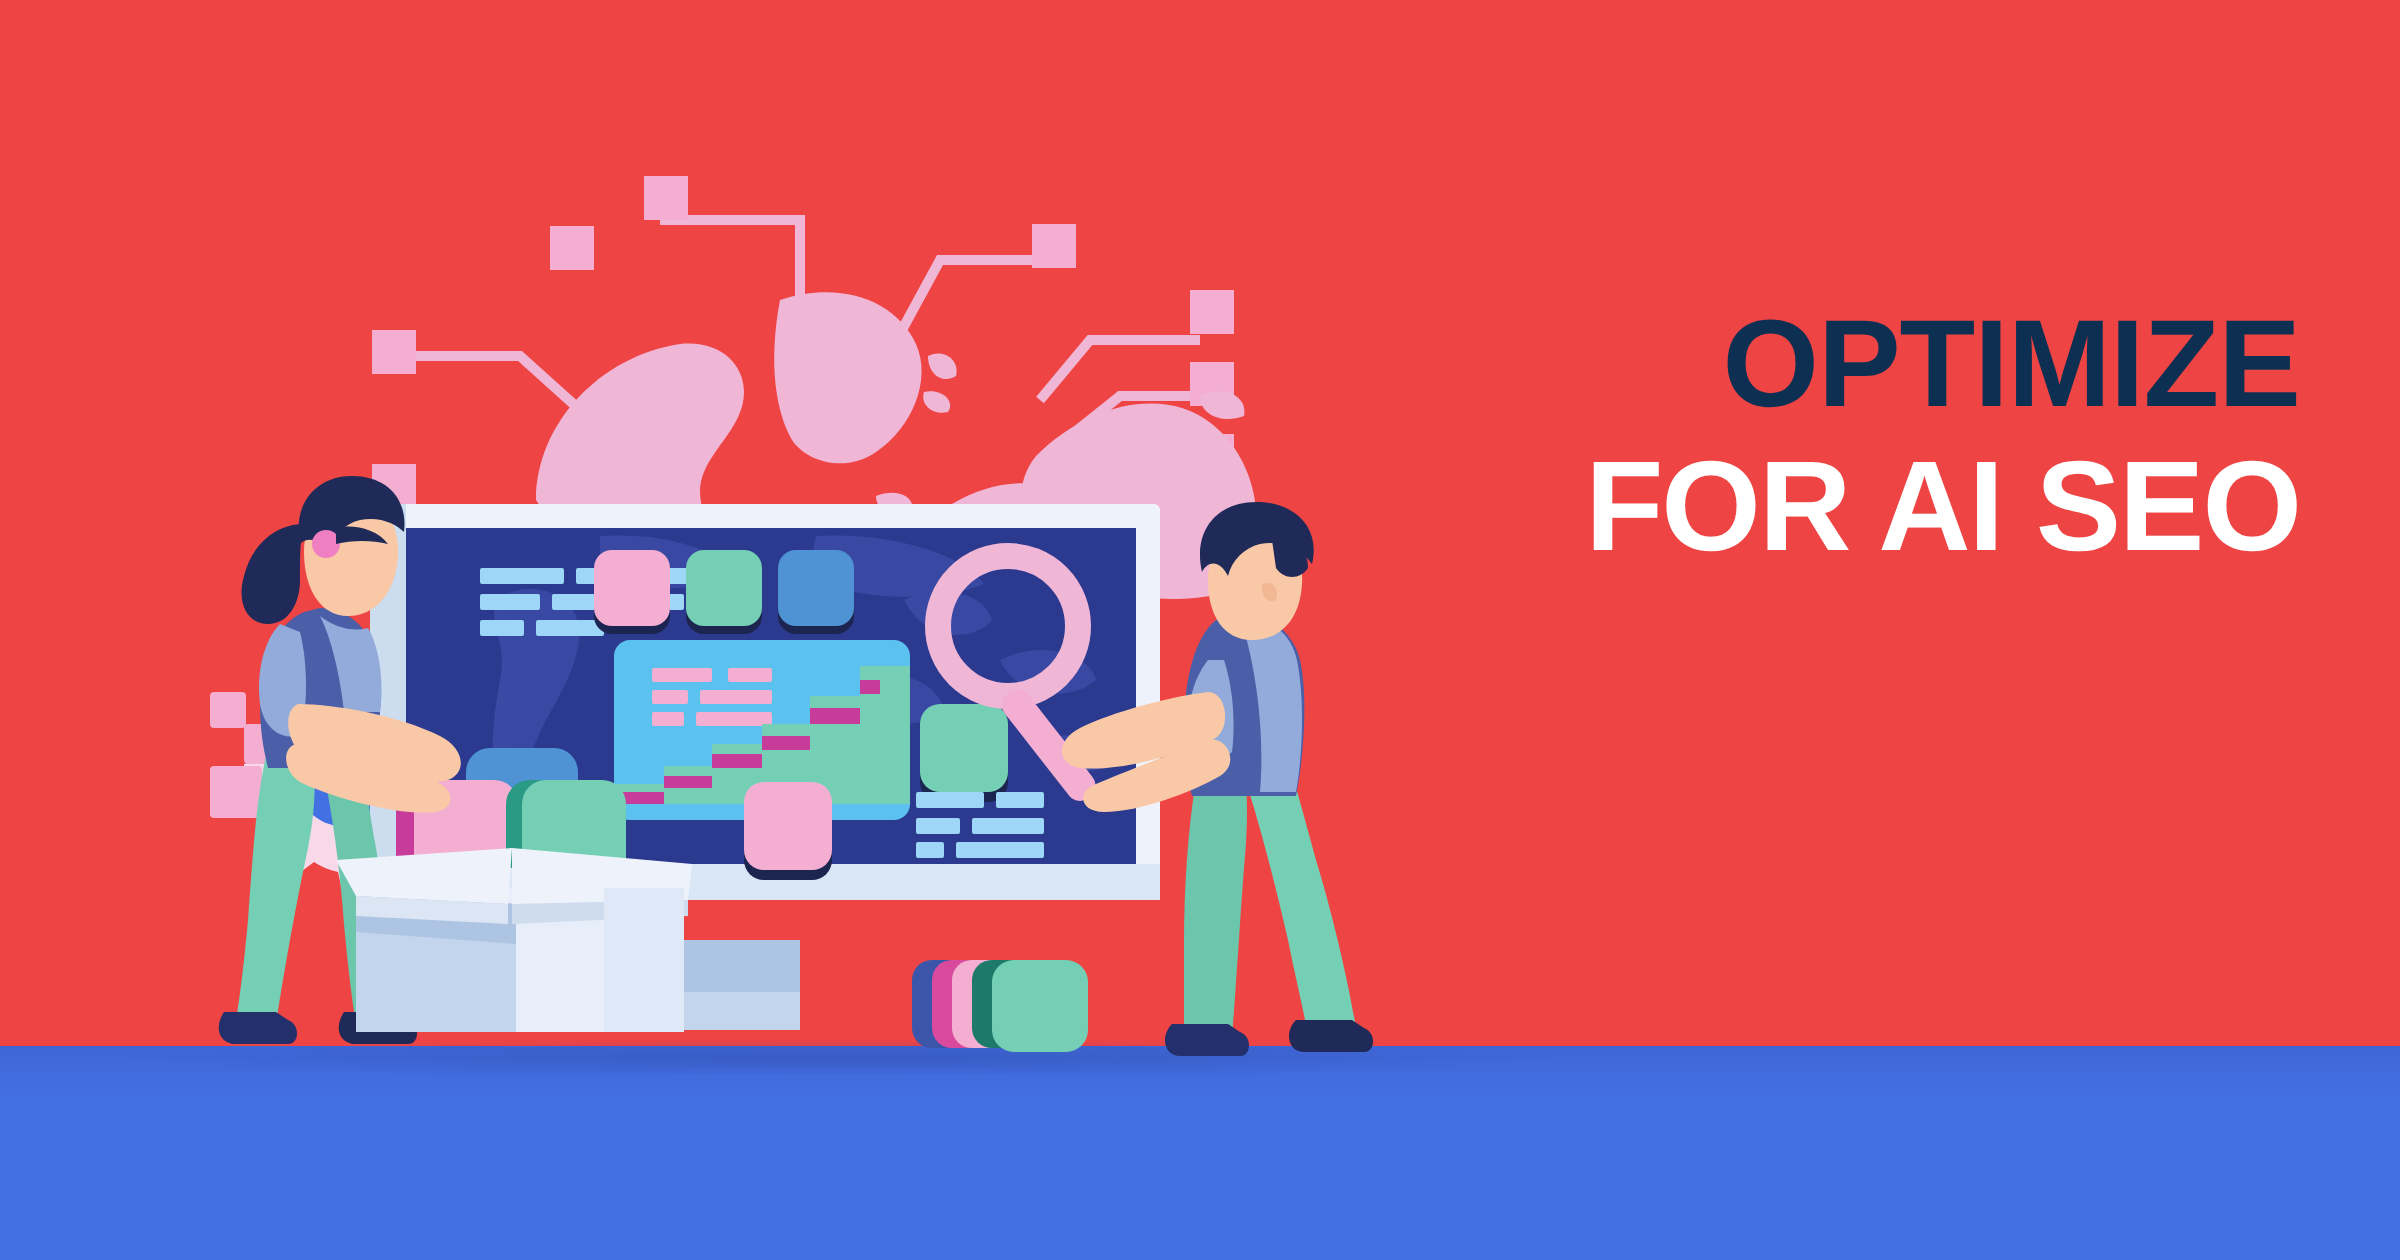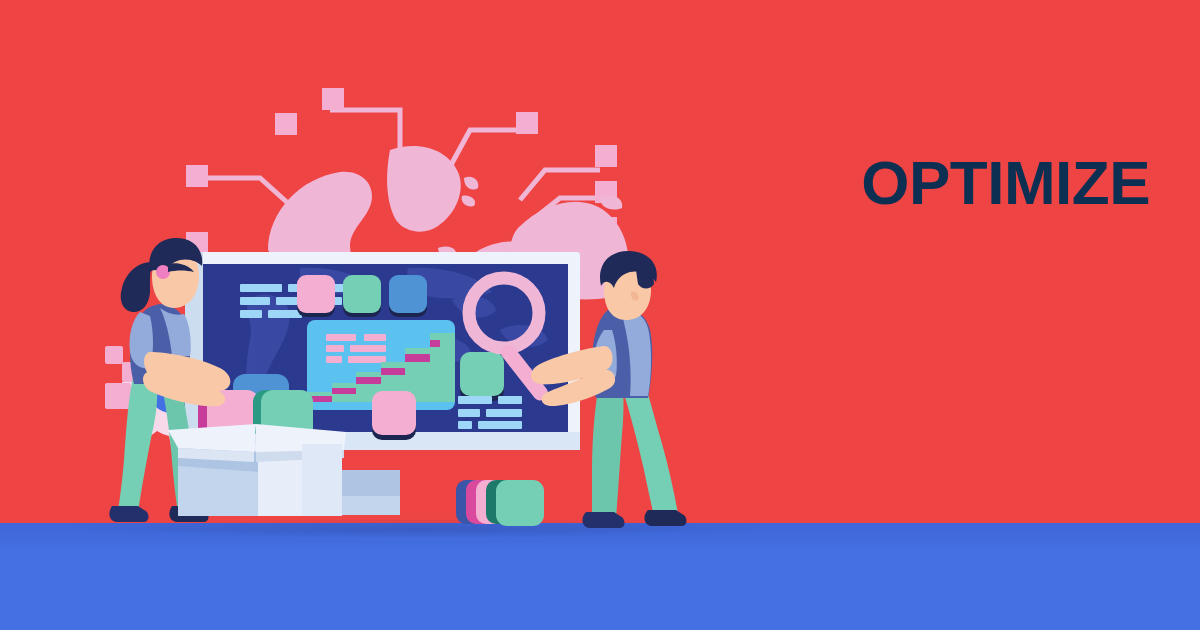--- a/index.html
+++ b/index.html
@@ -331,15 +331,16 @@
         <path fill="#1f2a58" d="M636 270 C 646 268, 654 274, 654 284 C 650 290, 642 290, 638 284 Z"></path>
 
         <path fill="#f2b795" d="M631 292 C 636 290, 640 294, 638 300 C 634 302, 630 298, 631 292 Z"></path>
       </g>
     </svg>
   </div>
 
   <div class="headline">
     <span class="hl-line">OPTIMIZE</span>
     <div class="hl-pad"></div>
+    <span class="hl-line white">FOR AI SEO</span>
   </div>
 
 </div>
 
 </body></html>

